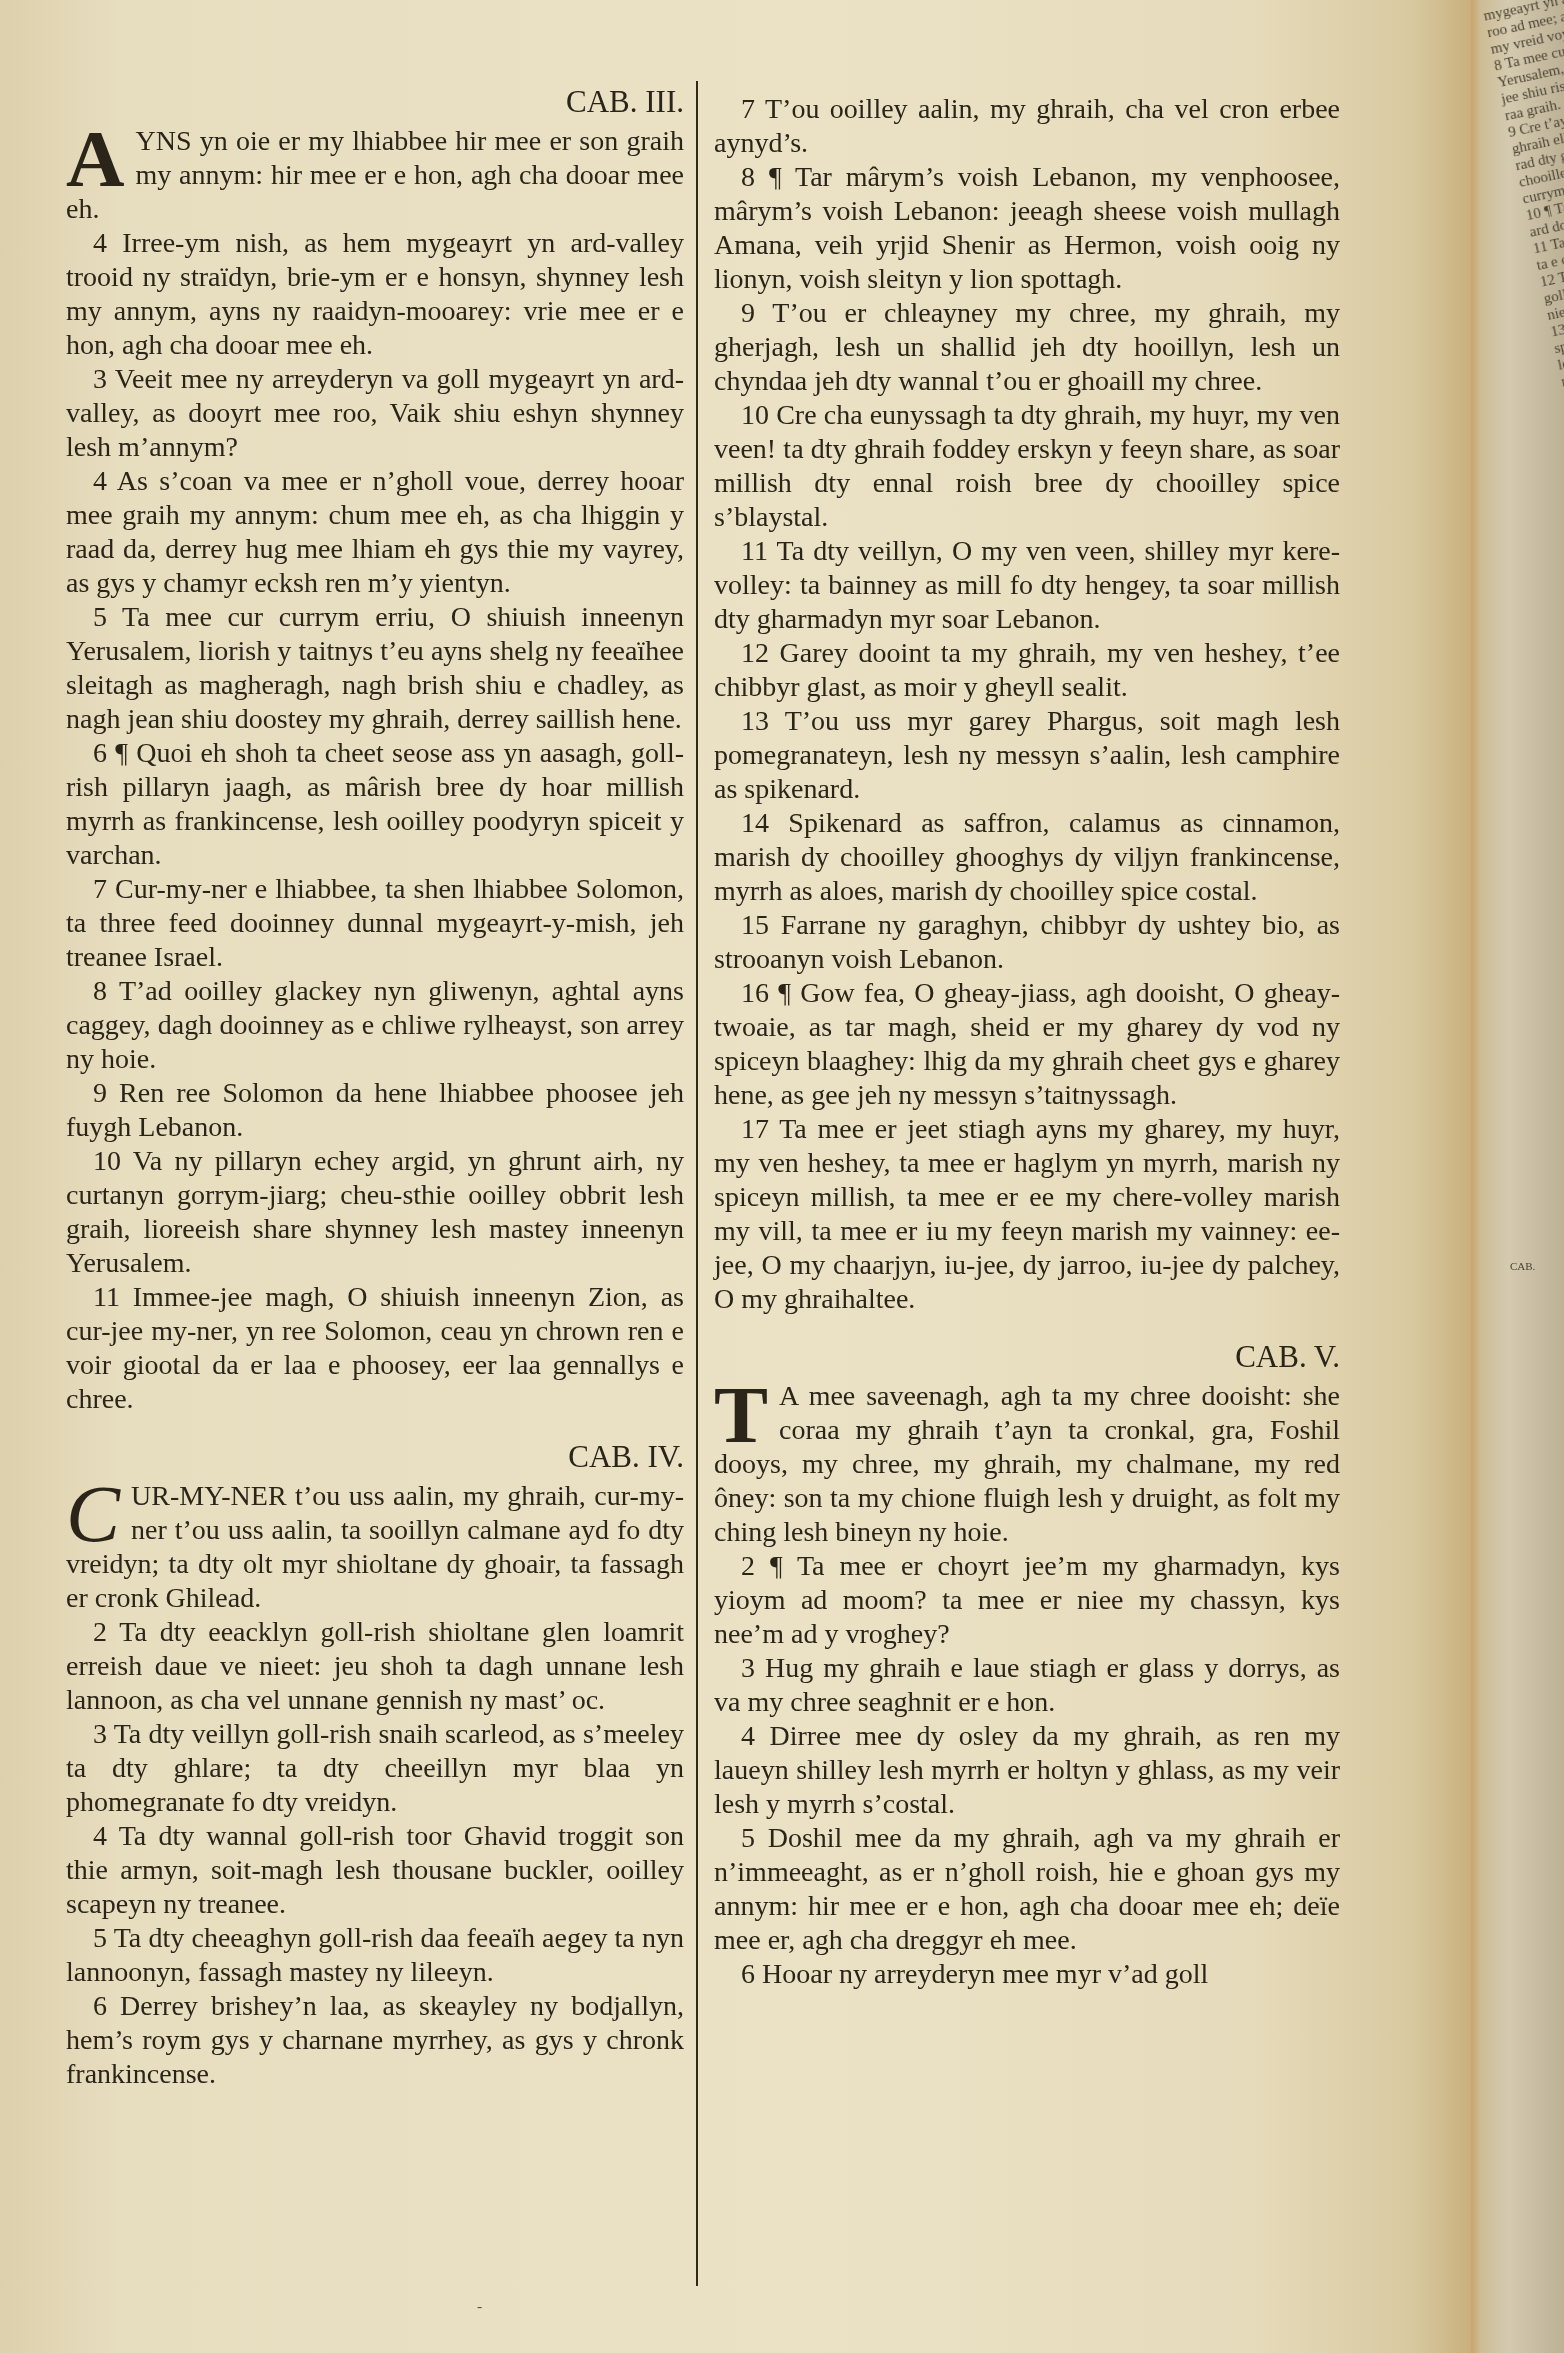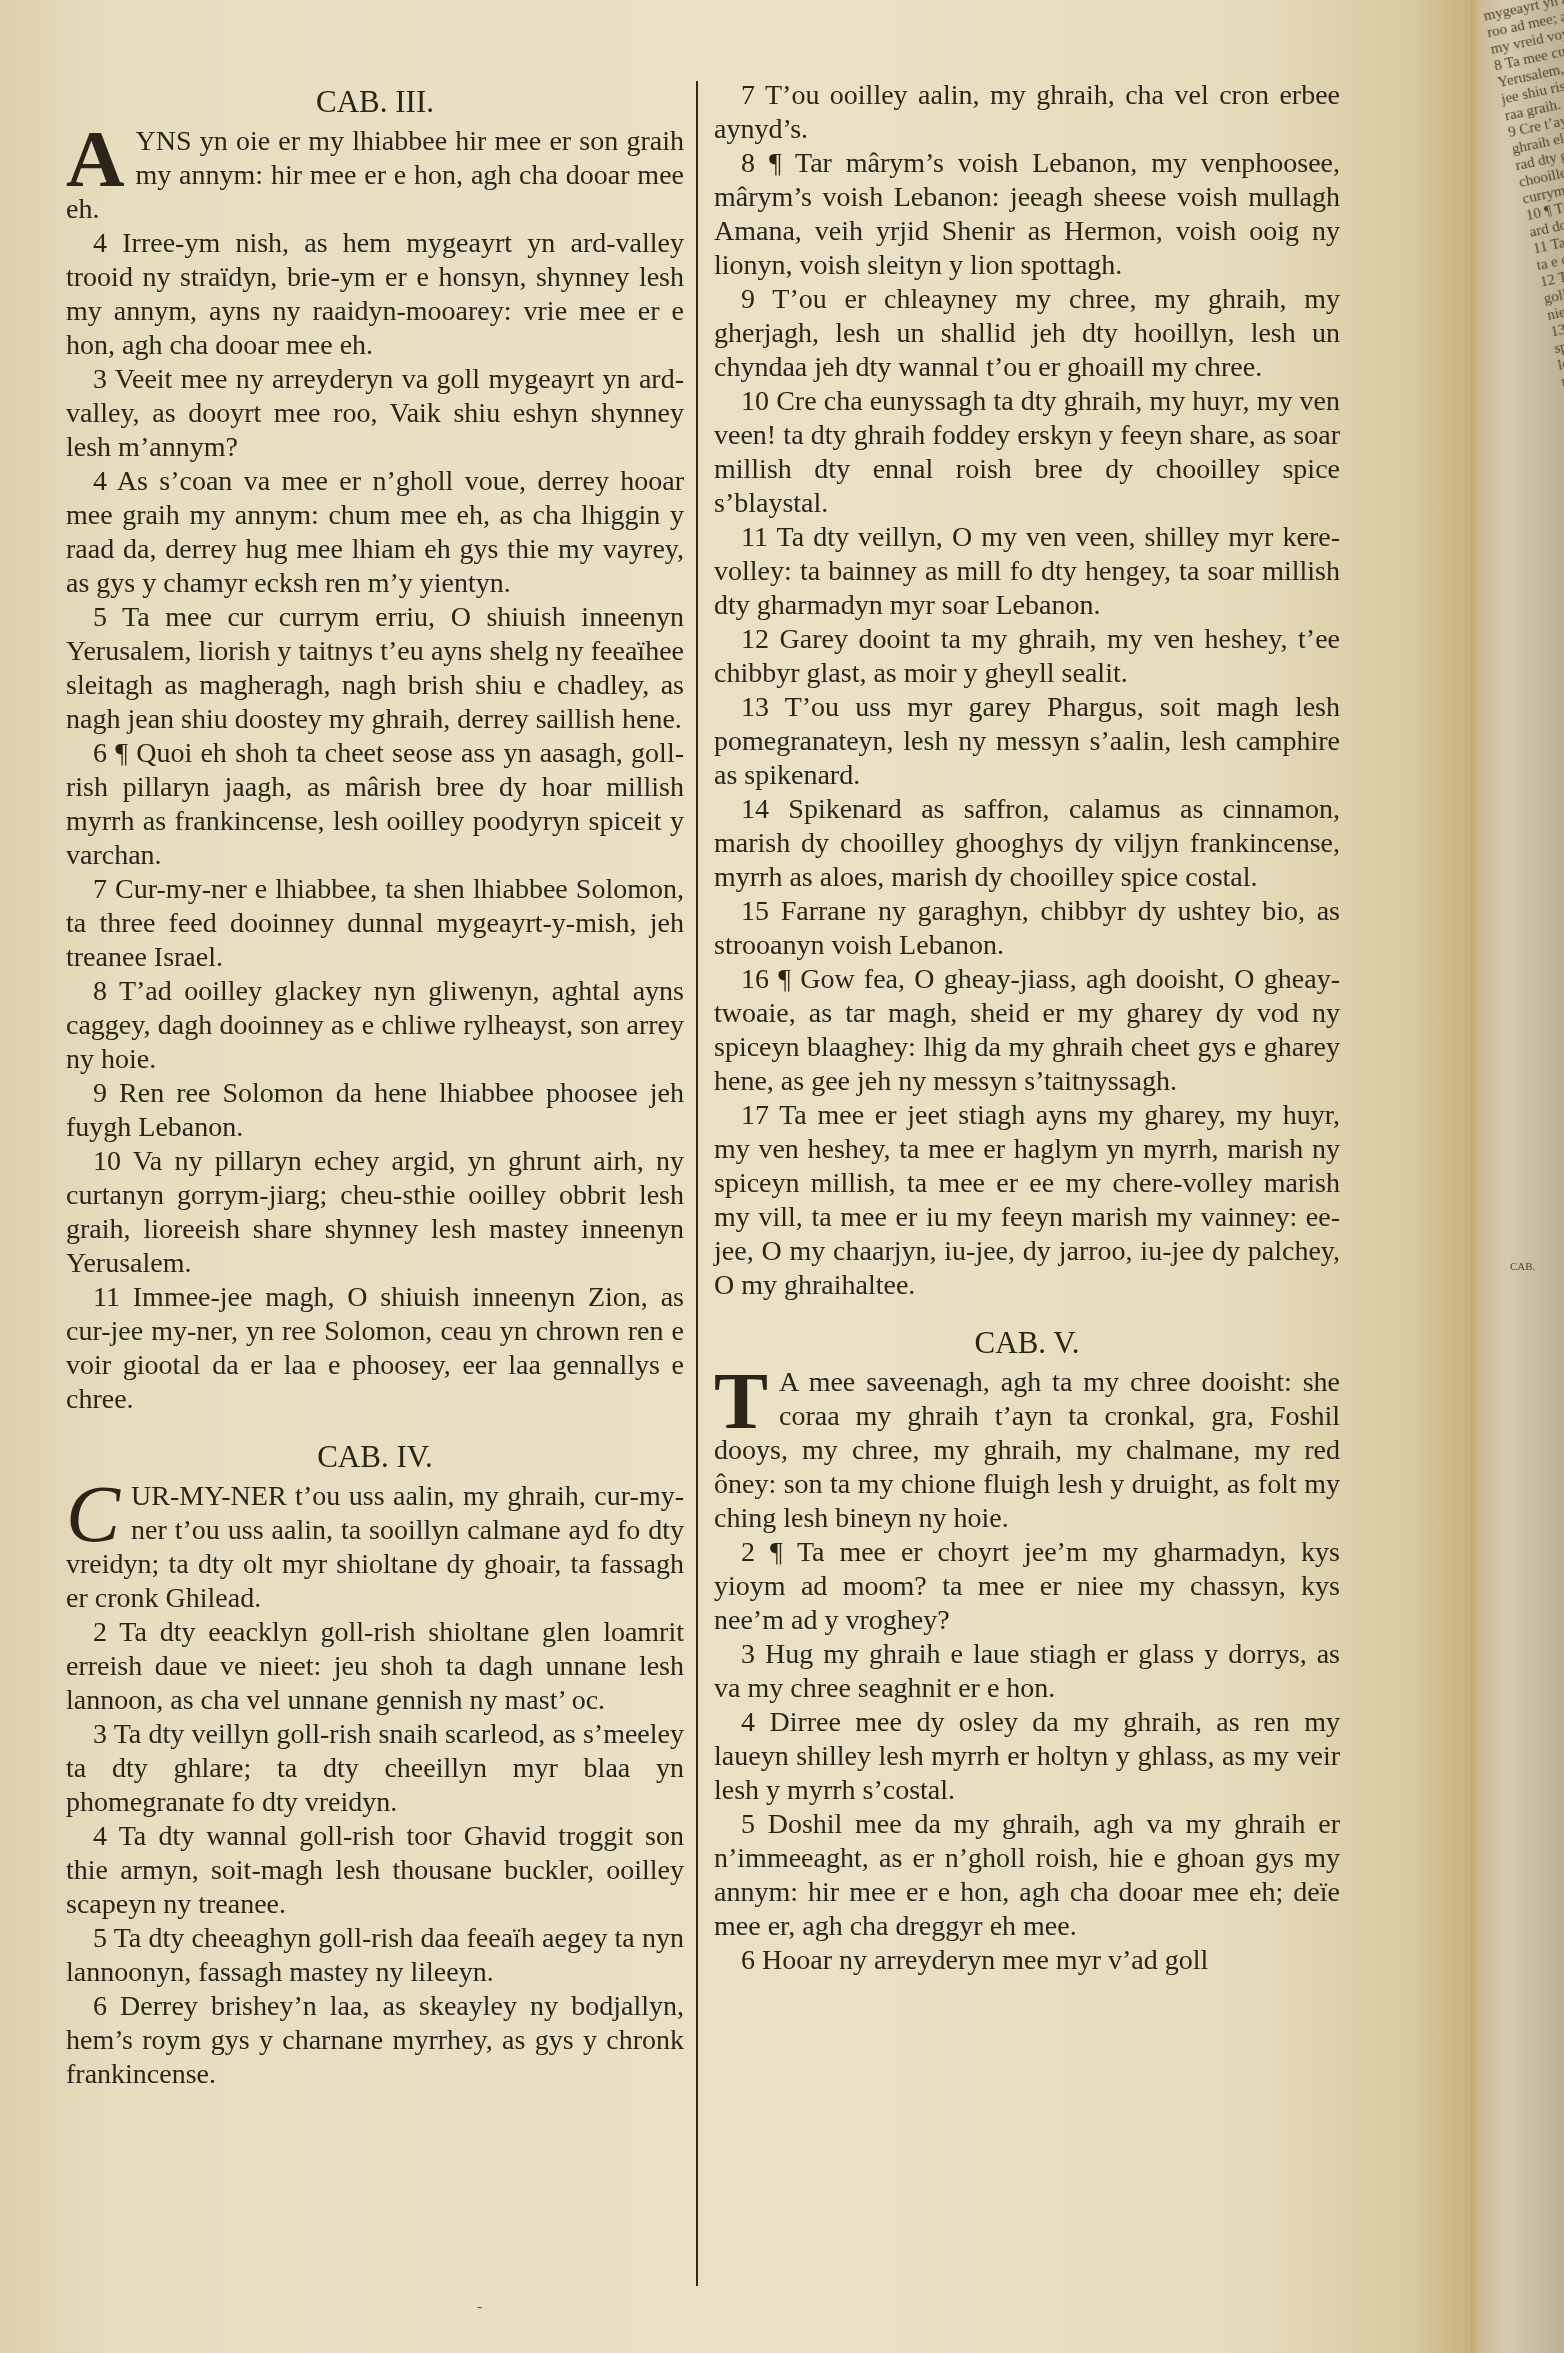--- a/index.html
+++ b/index.html
@@ -16,27 +16,27 @@
   }
   .running-head {
     position: absolute; top: 30px; left: 0; width: 1330px; text-align: center;
     font-size: 31px; letter-spacing: 8.6px; color: #2e271c;
   }
   .col {
     position: absolute; top: 78px; width: 618px;
     font-size: 28px; line-height: 34px; text-align: justify;
   }
   .col.left { left: 66px; }
-  .col.right { left: 714px; width: 626px; }
+  .col.right { left: 714px; width: 626px; margin-top: 14px; }
   .col-rule {
     position: absolute; left: 696px; top: 81px; width: 2.3px; height: 2205px;
     background: #2f281d;
   }
   .cab {
-    text-align: center; font-size: 31px; line-height: 41px; margin: 3.1px 0 1.6px 0;
+    text-align: right; font-size: 31px; line-height: 41px; margin: 3.1px 0 1.6px 0;
   }
   .cab.spaced { margin-top: 20.3px; }
   .verse { text-indent: 27px; margin: 0; }
   .verse.first { text-indent: 0; }
   .dropcap {
     float: left; font-size: 81px; line-height: 63px; margin: 4.7px 11px 0 0;
     font-weight: bold;
   }
   .dropcap.orn { font-weight: normal; font-style: italic; }
   .nextpage {

